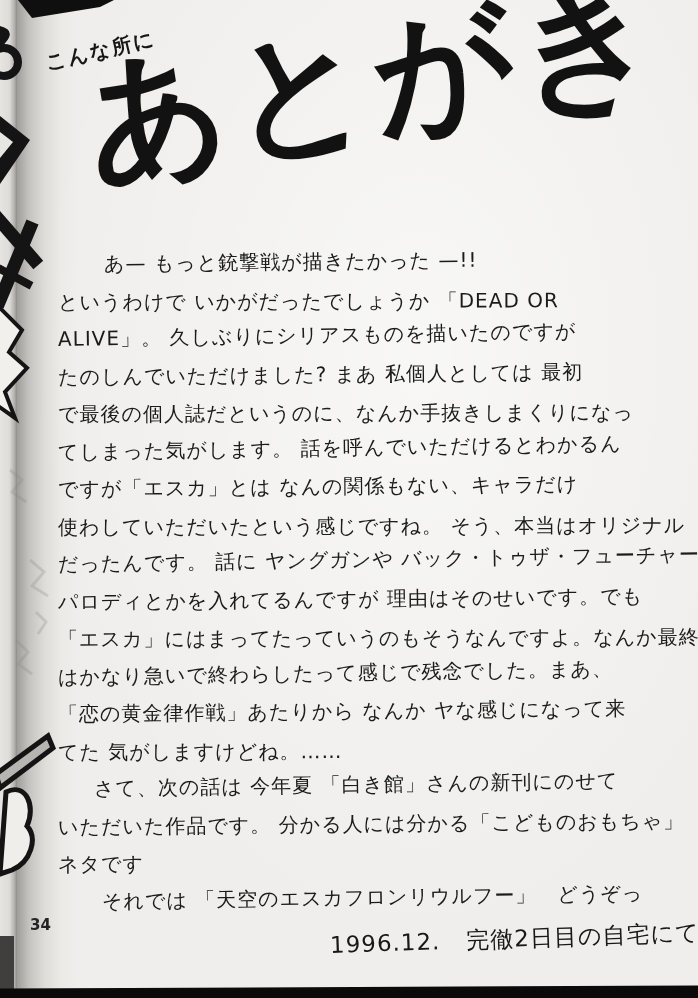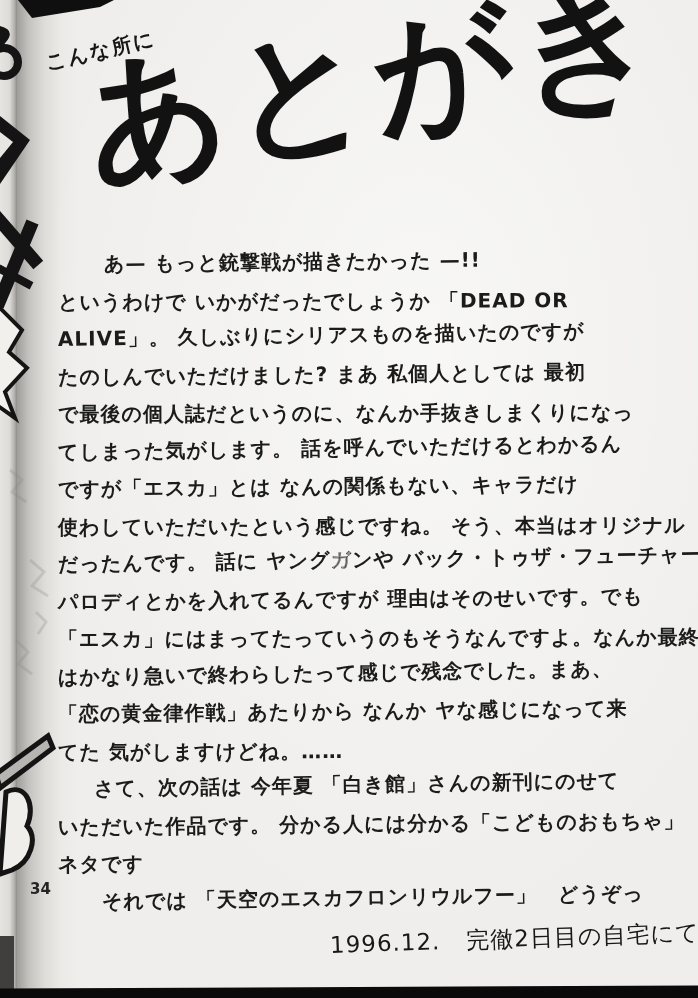--- a/index.html
+++ b/index.html
@@ -37,42 +37,41 @@
   .title{
     position:absolute;left:86px;top:56px;
     font-size:138px;line-height:1;font-weight:bold;letter-spacing:4px;
     transform:rotate(-9deg);transform-origin:left center;
     color:#121212;white-space:nowrap;
   }
   
   .body-text{
     position:absolute;left:58px;top:246px;width:634px;
     font-size:20px;
-    font-weight:bold;
   }
   .line{
     height:37.5px;line-height:37.5px;white-space:nowrap;
     letter-spacing:1px;transform-origin:left center;color:#1b1b1b;
   }
   .line:nth-child(3n+1){transform:rotate(-0.6deg);}
   .line:nth-child(3n+2){transform:rotate(-0.2deg);}
   .line:nth-child(3n){transform:rotate(-0.9deg);}
   .line:nth-child(1){padding-left:46px;}
   .line:nth-child(15){padding-left:36px;}
   .line:nth-child(18){padding-left:44px;}
   
   .footer{
     position:absolute;left:330px;top:930px;
     font-size:23px;letter-spacing:1px;white-space:nowrap;
     transform:rotate(-2deg);transform-origin:left center;color:#181818;
   }
   .footer .note{margin-left:26px;}
   
   .page-num{
-    position:absolute;left:30px;top:880px;
+    position:absolute;left:30px;top:916px;
     font-size:15px;font-weight:bold;color:#242424;
   }
   
   .bottom-left-shade{
     position:absolute;left:0;top:936px;width:14px;height:62px;background:#413f3d;
   }
   .bottom-bar{
     position:absolute;left:-4px;bottom:-2px;width:706px;height:13px;background:#0a0a0a;
     transform:rotate(-0.25deg);
   }

